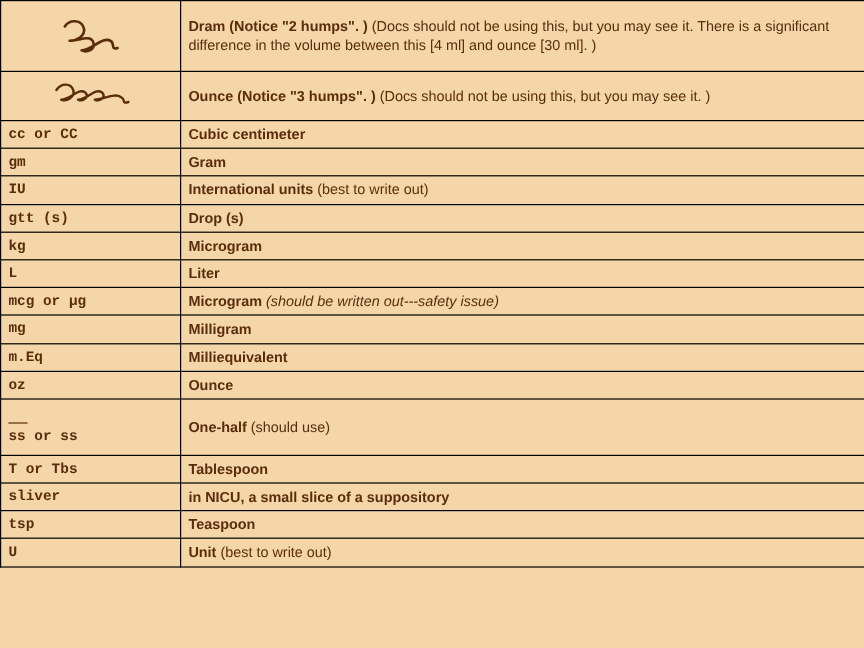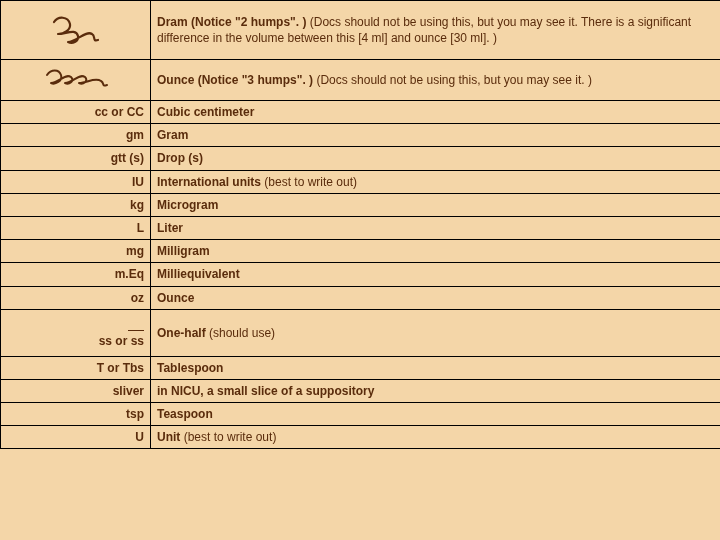--- a/index.html
+++ b/index.html
@@ -20,22 +20,23 @@
   }
   col.col-abbrev { width: 150px; }
   col.col-meaning { width: 570px; }
   td {
     border: 1px solid #000;
     padding: 3px 6px;
     vertical-align: middle;
     line-height: 1.35;
   }
   td.abbrev {
-    text-align: right;
+    text-align: left;
     font-weight: bold;
+    font-family: Liberation Mono, monospace;
   }
   td.meaning {
     text-align: left;
   }
   .plain {
     font-weight: normal;
   }
   .bold {
     font-weight: bold;
   }
@@ -82,34 +83,38 @@
       </tr>
       <tr>
         <td class="abbrev"><span>cc or CC</span></td>
         <td class="meaning"><span class="bold">Cubic centimeter</span><span class="plain"></span></td>
       </tr>
       <tr>
         <td class="abbrev"><span>gm</span></td>
         <td class="meaning"><span class="bold">Gram</span><span class="plain"></span></td>
       </tr>
       <tr>
+        <td class="abbrev"><span>IU</span></td>
+        <td class="meaning"><span class="bold">International units </span><span class="plain">(best to write out)</span></td>
+      </tr>
+      <tr>
         <td class="abbrev"><span>gtt (s)</span></td>
         <td class="meaning"><span class="bold">Drop (s)</span><span class="plain"></span></td>
-      </tr>
-      <tr>
-        <td class="abbrev"><span>IU</span></td>
-        <td class="meaning"><span class="bold">International units </span><span class="plain">(best to write out)</span></td>
       </tr>
       <tr>
         <td class="abbrev"><span>kg</span></td>
         <td class="meaning"><span class="bold">Microgram</span><span class="plain"></span></td>
       </tr>
       <tr>
         <td class="abbrev"><span>L</span></td>
         <td class="meaning"><span class="bold">Liter</span><span class="plain"></span></td>
+      </tr>
+      <tr>
+        <td class="abbrev"><span>mcg or µg</span></td>
+        <td class="meaning"><span class="bold">Microgram </span><span class="plain" style="font-style:italic">(should be written out---safety issue)</span></td>
       </tr>
       <tr>
         <td class="abbrev"><span>mg</span></td>
         <td class="meaning"><span class="bold">Milligram</span><span class="plain"></span></td>
       </tr>
       <tr>
         <td class="abbrev"><span>m.Eq</span></td>
         <td class="meaning"><span class="bold">Milliequivalent</span><span class="plain"></span></td>
       </tr>
       <tr>

